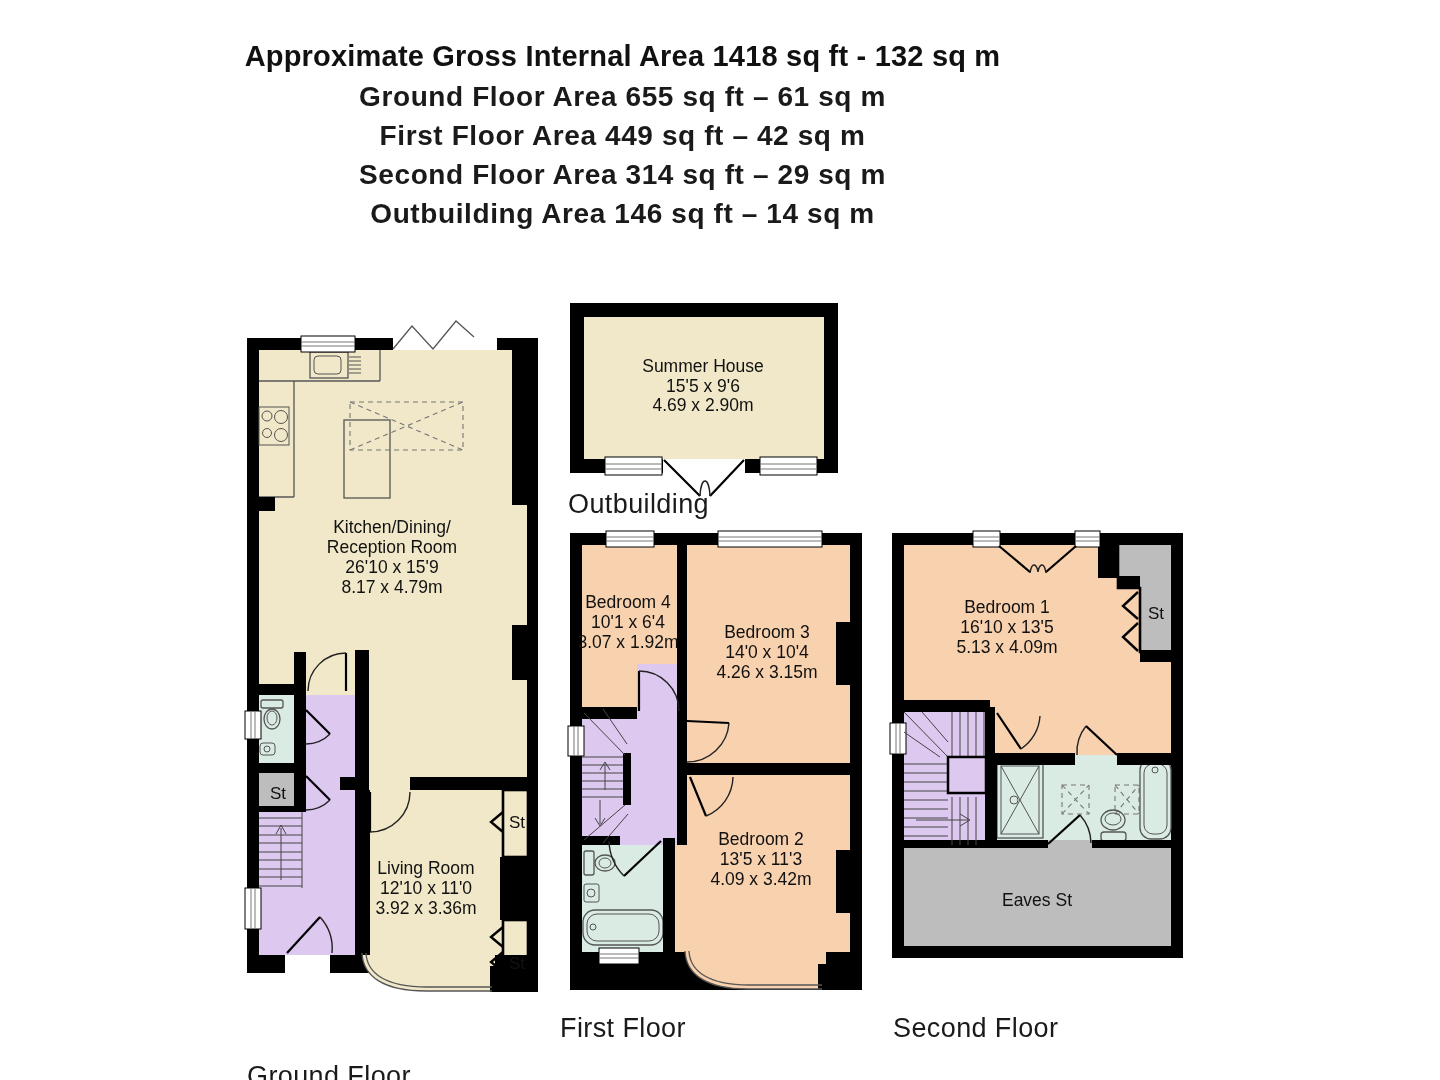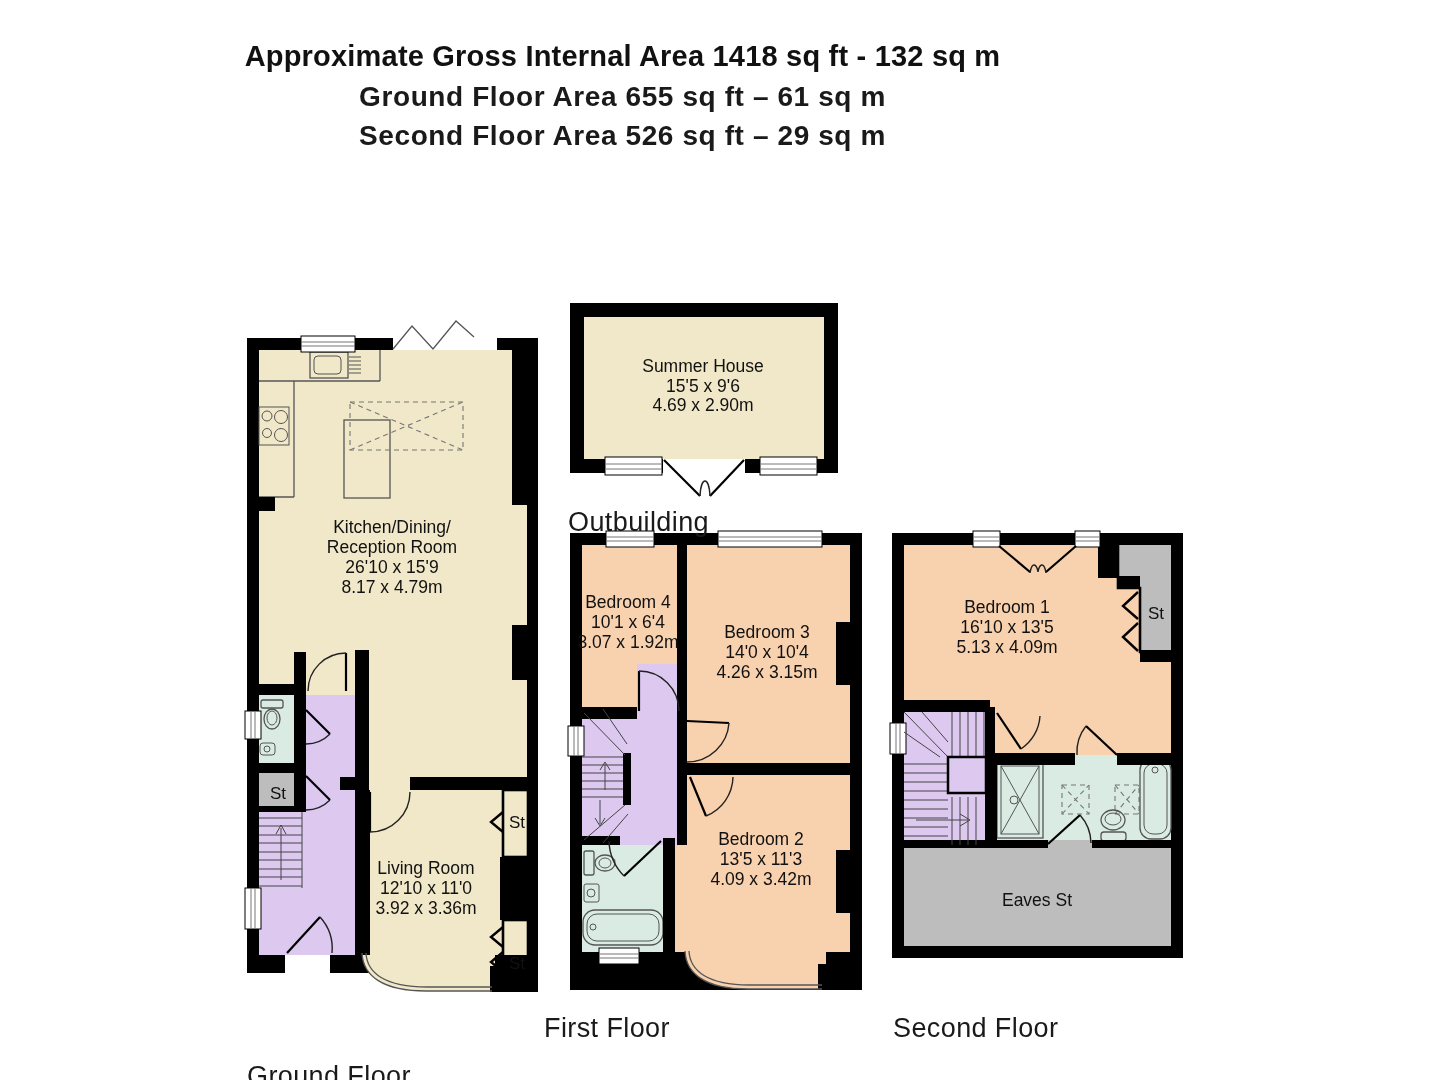--- a/index.html
+++ b/index.html
@@ -28,21 +28,23 @@
   .st-label{font-family:"Liberation Sans",sans-serif;font-size:17px;fill:#111;text-anchor:middle;}
 </style>
 </head>
 <body>
 
 <div id="page">
 
   <div id="header">
     <div class="title-line">Approximate Gross Internal Area 1418 sq ft - 132 sq m</div>
     <div class="sub-line">Ground Floor Area 655 sq ft – 61 sq m</div>
-    <div class="sub-line">Second Floor Area 526 sq ft – 29 sq m</div>
+    <div class="sub-line">First Floor Area 449 sq ft – 42 sq m</div>
+    <div class="sub-line">Second Floor Area 314 sq ft – 29 sq m</div>
+    <div class="sub-line">Outbuilding Area 146 sq ft – 14 sq m</div>
   </div>
 
   <svg width="1440" height="1080" viewBox="0 0 1440 1080">
 
     <g>
       <rect class="wall" x="570" y="303" width="268" height="170"></rect>
       <rect class="cream" x="584" y="317" width="240" height="142"></rect>
       <g>
         <rect class="white winframe" x="605" y="457" width="57" height="18"></rect>
         <line class="winline" x1="605" y1="464" x2="662" y2="464"></line>
@@ -375,18 +377,18 @@
       <g>
         <text class="room-label" x="1007" y="613">Bedroom 1</text>
         <text class="room-label" x="1007" y="633">16'10 x 13'5</text>
         <text class="room-label" x="1007" y="653">5.13 x 4.09m</text>
         <text class="st-label" x="1156" y="619">St</text>
         <text class="room-label" x="1037" y="906">Eaves St</text>
       </g>
     </g>
   </svg>
 
-  <div class="floor-caption" style="left:568px;top:507px;">Outbuilding</div>
+  <div class="floor-caption" style="left:568px;top:489px;">Outbuilding</div>
   <div class="floor-caption" style="left:247px;top:1013px;margin-top:48px;">Ground Floor</div>
-  <div class="floor-caption" style="left:544px;top:1013px;">First Floor</div>
+  <div class="floor-caption" style="left:560px;top:1013px;">First Floor</div>
   <div class="floor-caption" style="left:893px;top:1013px;">Second Floor</div>
 
 </div>
 
 </body></html>

